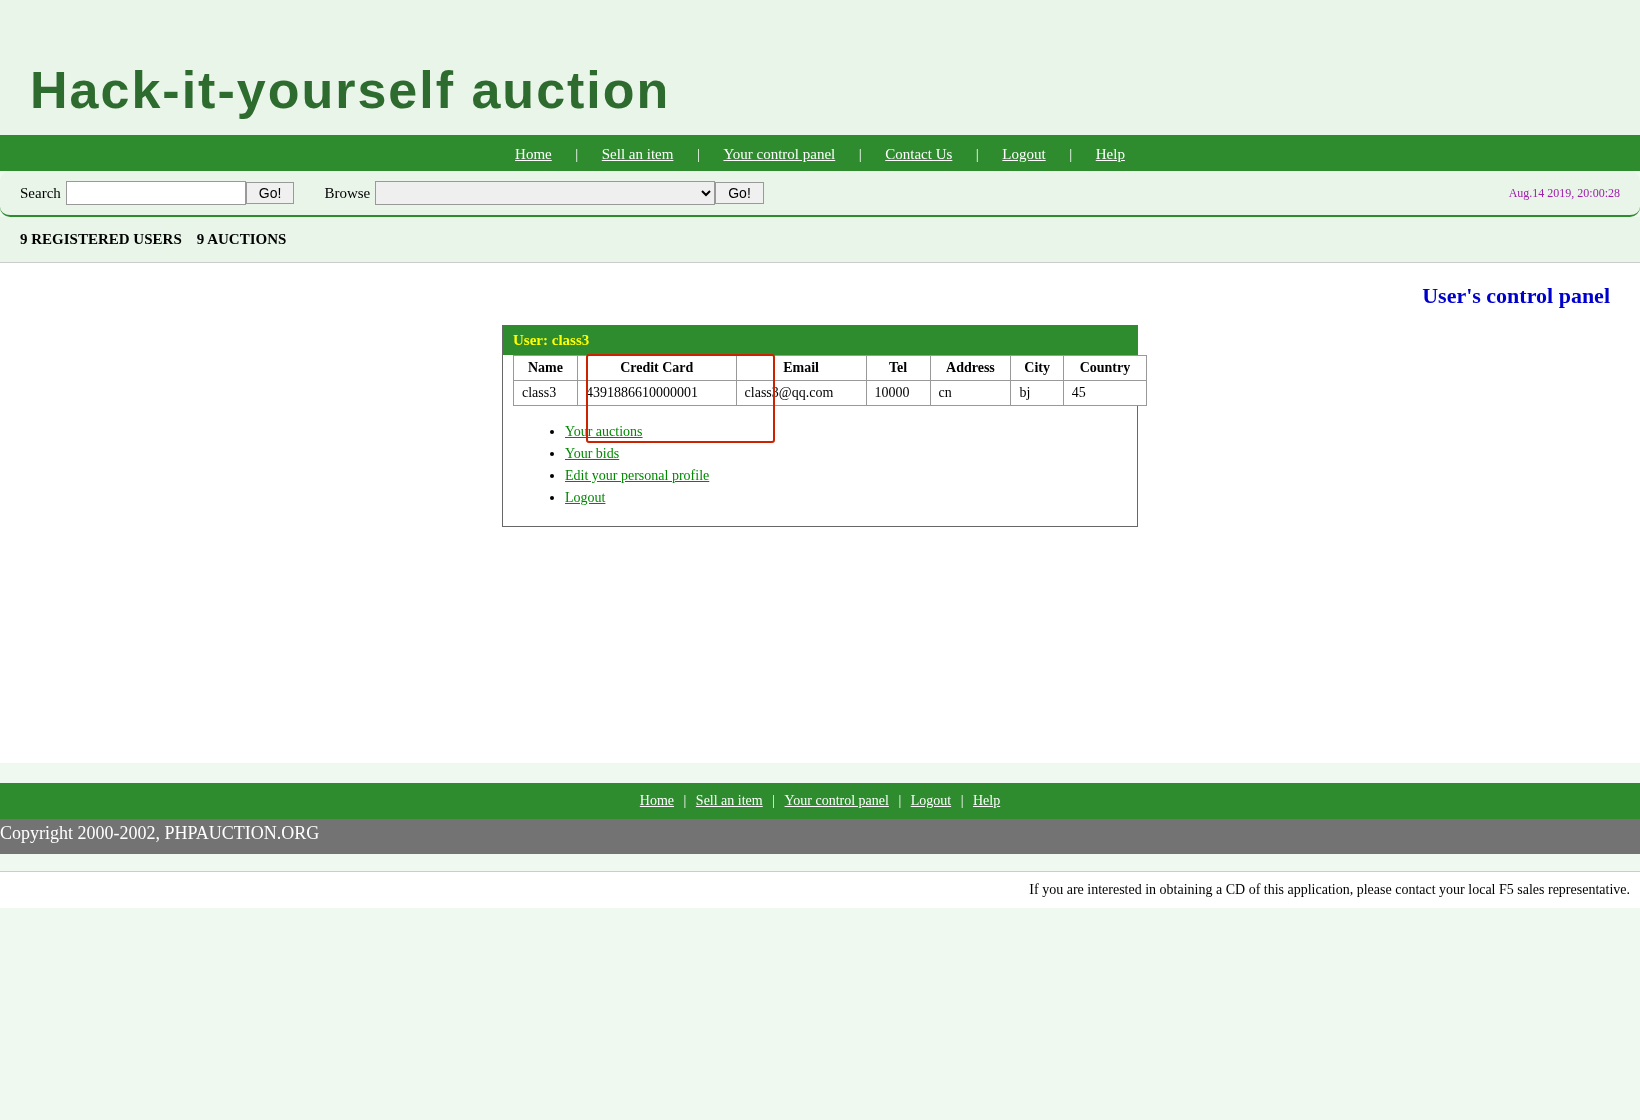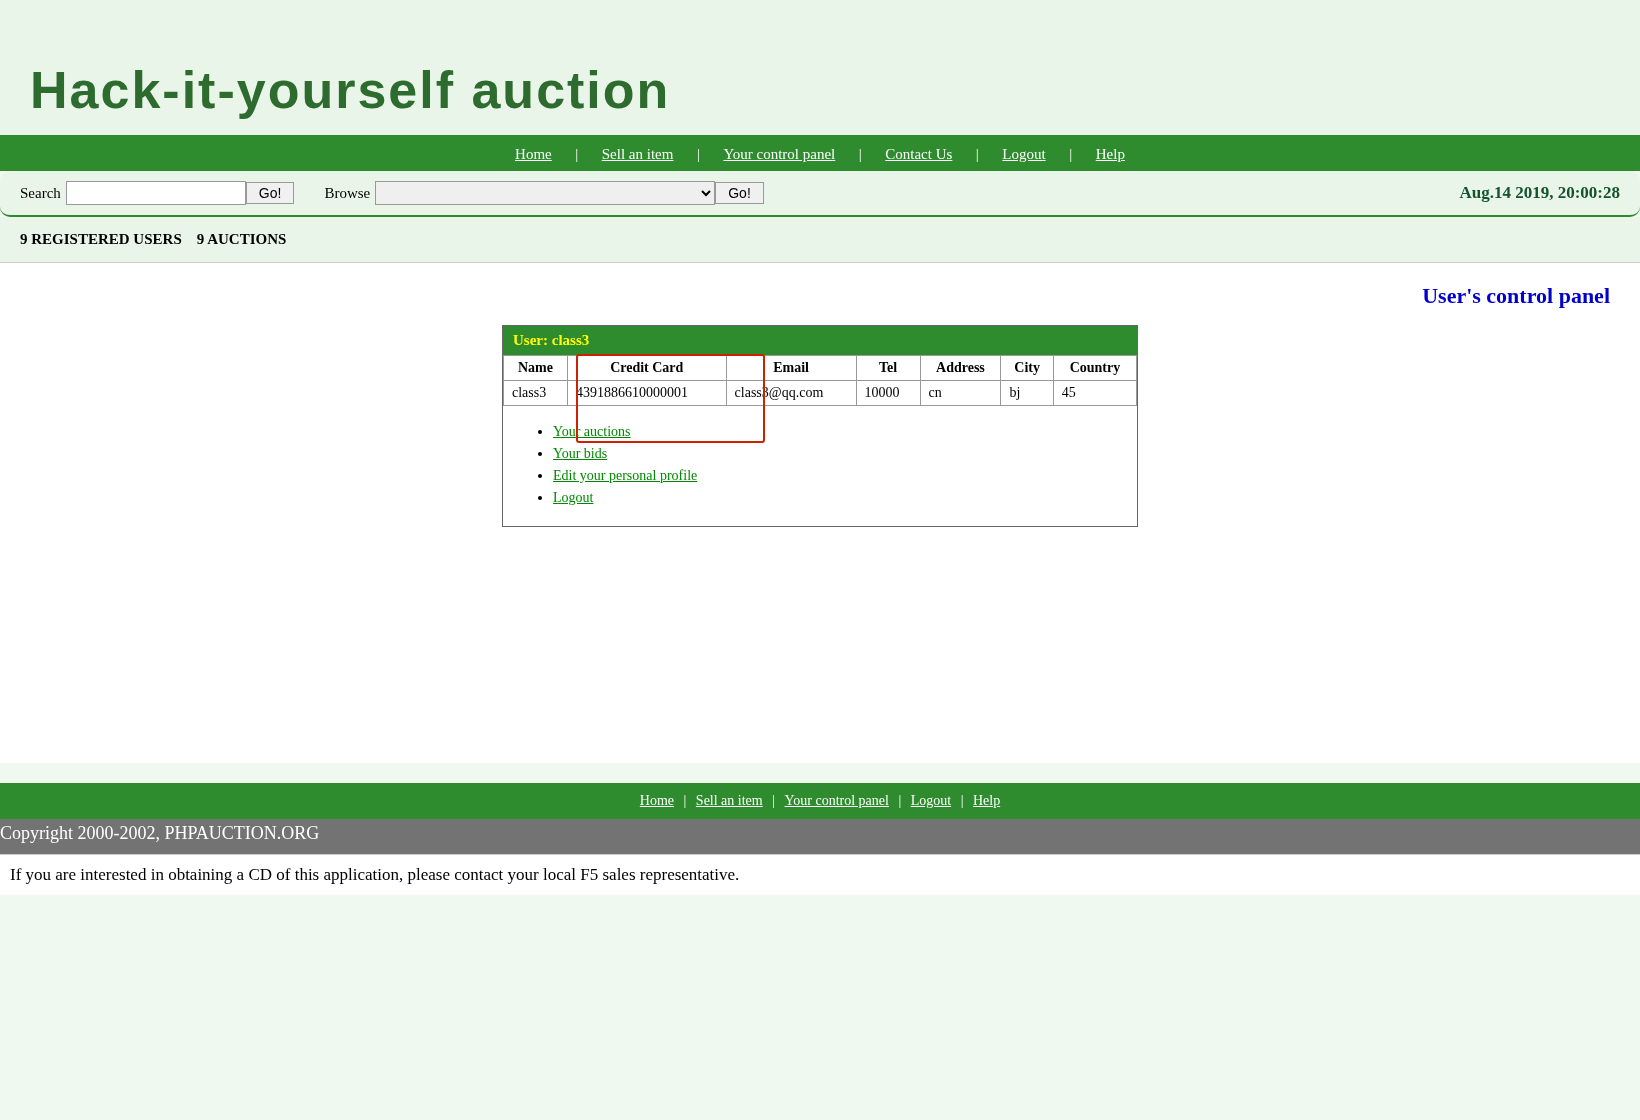--- a/index.html
+++ b/index.html
@@ -75,23 +75,22 @@
       margin-right: 5px;
     }
     .browse-select {
       width: 340px;
       height: 24px;
       border: 1px solid #999;
       font-size: 14px;
     }
     .datetime {
       margin-left: auto;
-      font-size: 17px;
-      color: #14532d;
-      font-weight: bold;
+      font-size: 12px;
+      color: #a21caf;
     }
 
     
     .stats-bar {
       background: #e8f5e8;
       padding: 14px 20px;
       font-size: 15px;
       font-weight: bold;
       color: #000000;
       border-bottom: 1px solid #ccc;
@@ -147,21 +146,21 @@
       padding: 4px 8px;
       background: #ffffff;
     }
 
     
     .links-section {
       padding: 14px 30px;
     }
     .links-section ul {
       list-style: disc;
-      margin-left: 20px;
+      margin-left: 32px;
     }
     .links-section ul li {
       margin-bottom: 6px;
     }
     .links-section ul li a {
       color: #008800;
       text-decoration: underline;
       font-size: 14px;
     }
 
@@ -185,25 +184,26 @@
       background: #737373;
       text-align: left;
       padding: 4px 0 10px 0;
       color: #ffffff;
       font-size: 18px;
     }
 
     
     .bottom-notice {
       background: #ffffff;
-      text-align: left;
+      text-align: right;
       padding: 10px;
-      font-size: 17px;
+      font-size: 14px;
       color: #000;
       border-top: 1px solid #ccc;
+      margin-top: 17px;
     }
 
     
     .panel-wrapper {
       position: relative;
       display: inline-block;
     }
   </style>
 </head>
 <body>
@@ -251,21 +251,21 @@
 
   <div style="display: flex; justify-content: center;">
     <div class="control-panel-box">
       
       <div class="user-header">
         <span>User:</span>
         <span>class3</span>
       </div>
 
       
-      <div class="panel-wrapper" style="width:100%; position:relative;">
+      <div class="panel-wrapper" style="width:100%; position:relative;margin-left:10px;">
         <table class="user-table">
           <thead>
             <tr>
               <th>Name</th>
               <th>Credit Card</th>
               <th>Email</th>
               <th>Tel</th>
               <th>Address</th>
               <th>City</th>
               <th>Country</th>

